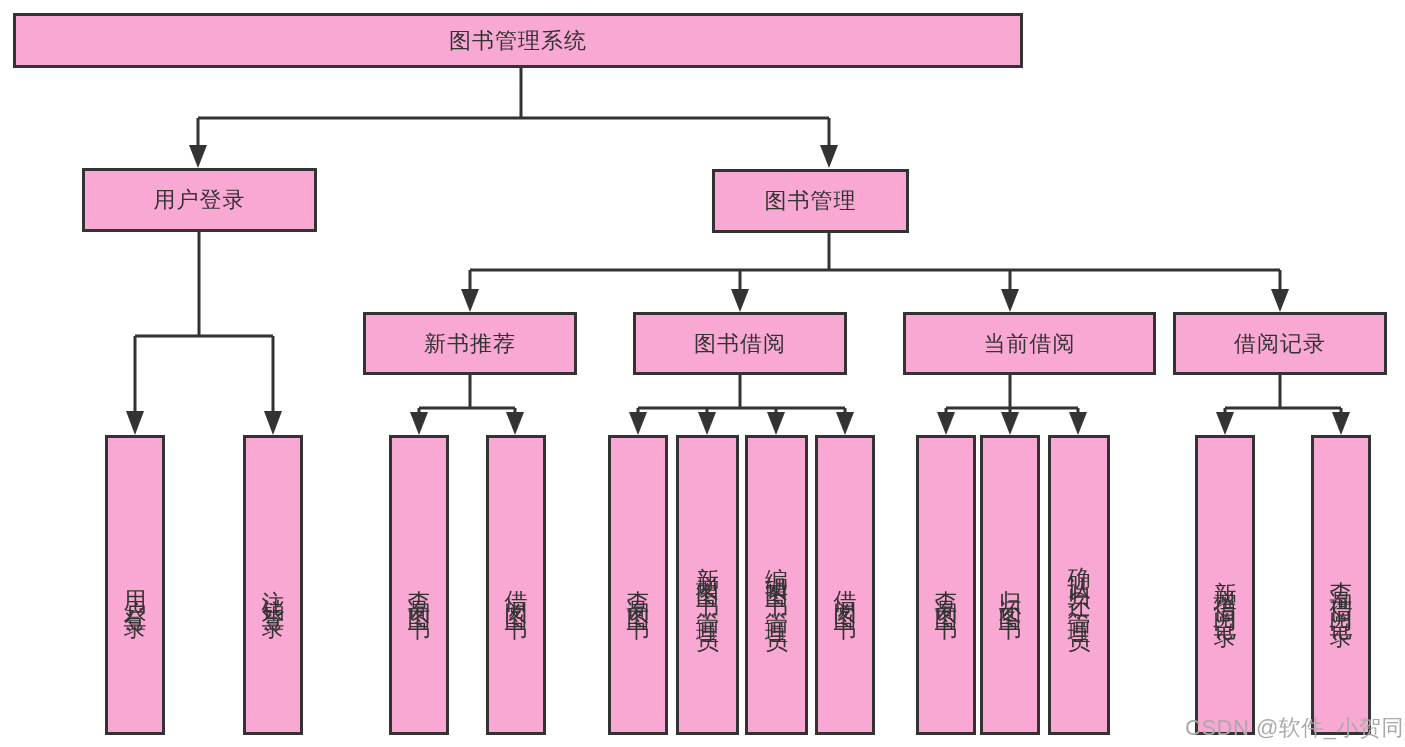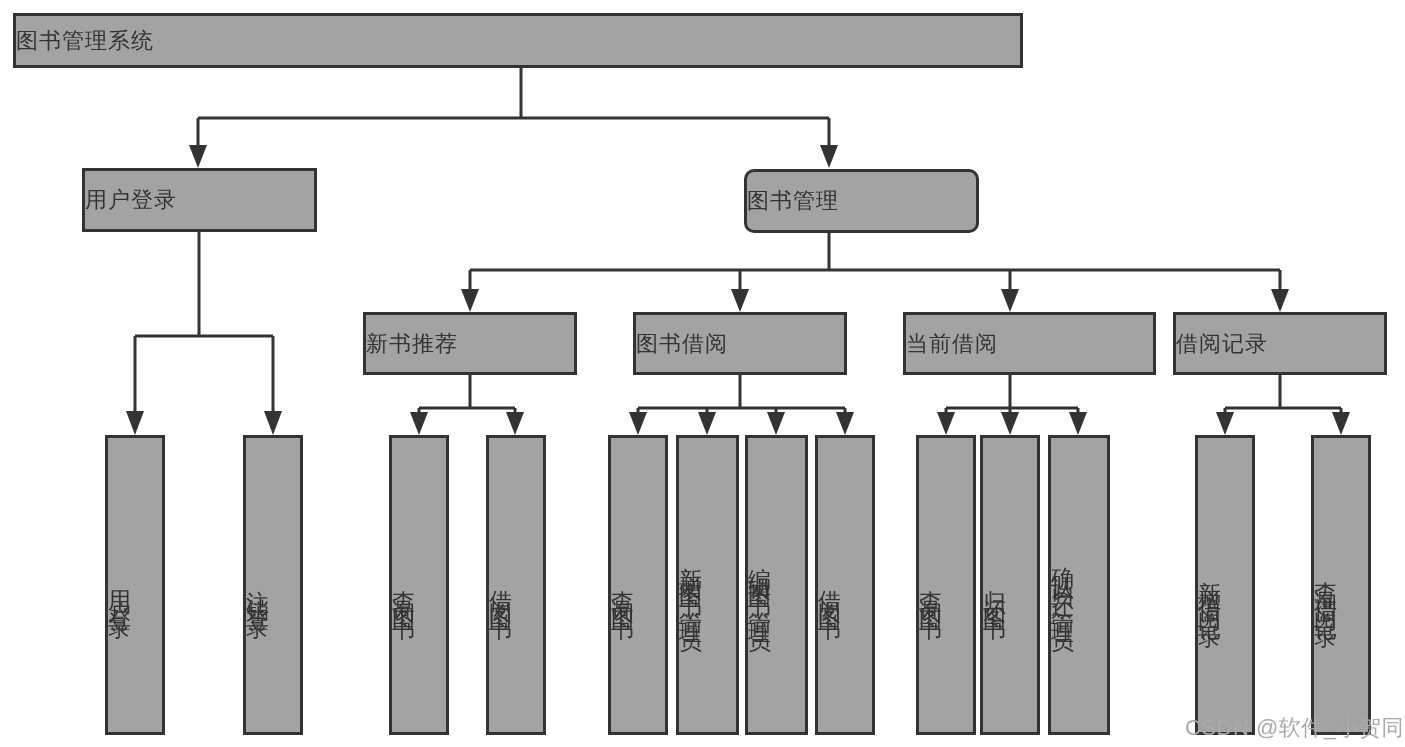--- a/index.html
+++ b/index.html
@@ -13,25 +13,25 @@
   }
   #connectors {
     position: absolute;
     left: 0; top: 0;
     width: 1405px; height: 747px;
     pointer-events: none;
   }
   .box {
     position: absolute;
     box-sizing: border-box;
-    background: #a3a3a3;
+    background: #f9a8d4;
     border: 3px solid #333333;
     display: flex;
     align-items: center;
-    justify-content: flex-start;
+    justify-content: center;
     z-index: 2;
     font-family: Liberation Serif, serif;
   }
   .hlabel {
     font-size: 22px;
     color: #333333;
     letter-spacing: 1px;
     white-space: nowrap;
   }
   .vlabel {
@@ -99,21 +99,21 @@
     </g>
   </svg>
 
   <div class="box" style="left:13px; top:13px; width:1010px; height:55px;">
     <span class="hlabel">图书管理系统</span>
   </div>
 
   <div class="box" style="left:82px; top:168px; width:235px; height:64px;">
     <span class="hlabel">用户登录</span>
   </div>
-  <div class="box" style="left:744px; top:169px; width:235px; height:64px;border-radius:10px;">
+  <div class="box" style="left:712px; top:169px; width:197px; height:64px;">
     <span class="hlabel">图书管理</span>
   </div>
 
   <div class="box" style="left:363px; top:312px; width:214px; height:63px;">
     <span class="hlabel">新书推荐</span>
   </div>
   <div class="box" style="left:633px; top:312px; width:214px; height:63px;">
     <span class="hlabel">图书借阅</span>
   </div>
   <div class="box" style="left:903px; top:312px; width:253px; height:63px;">

